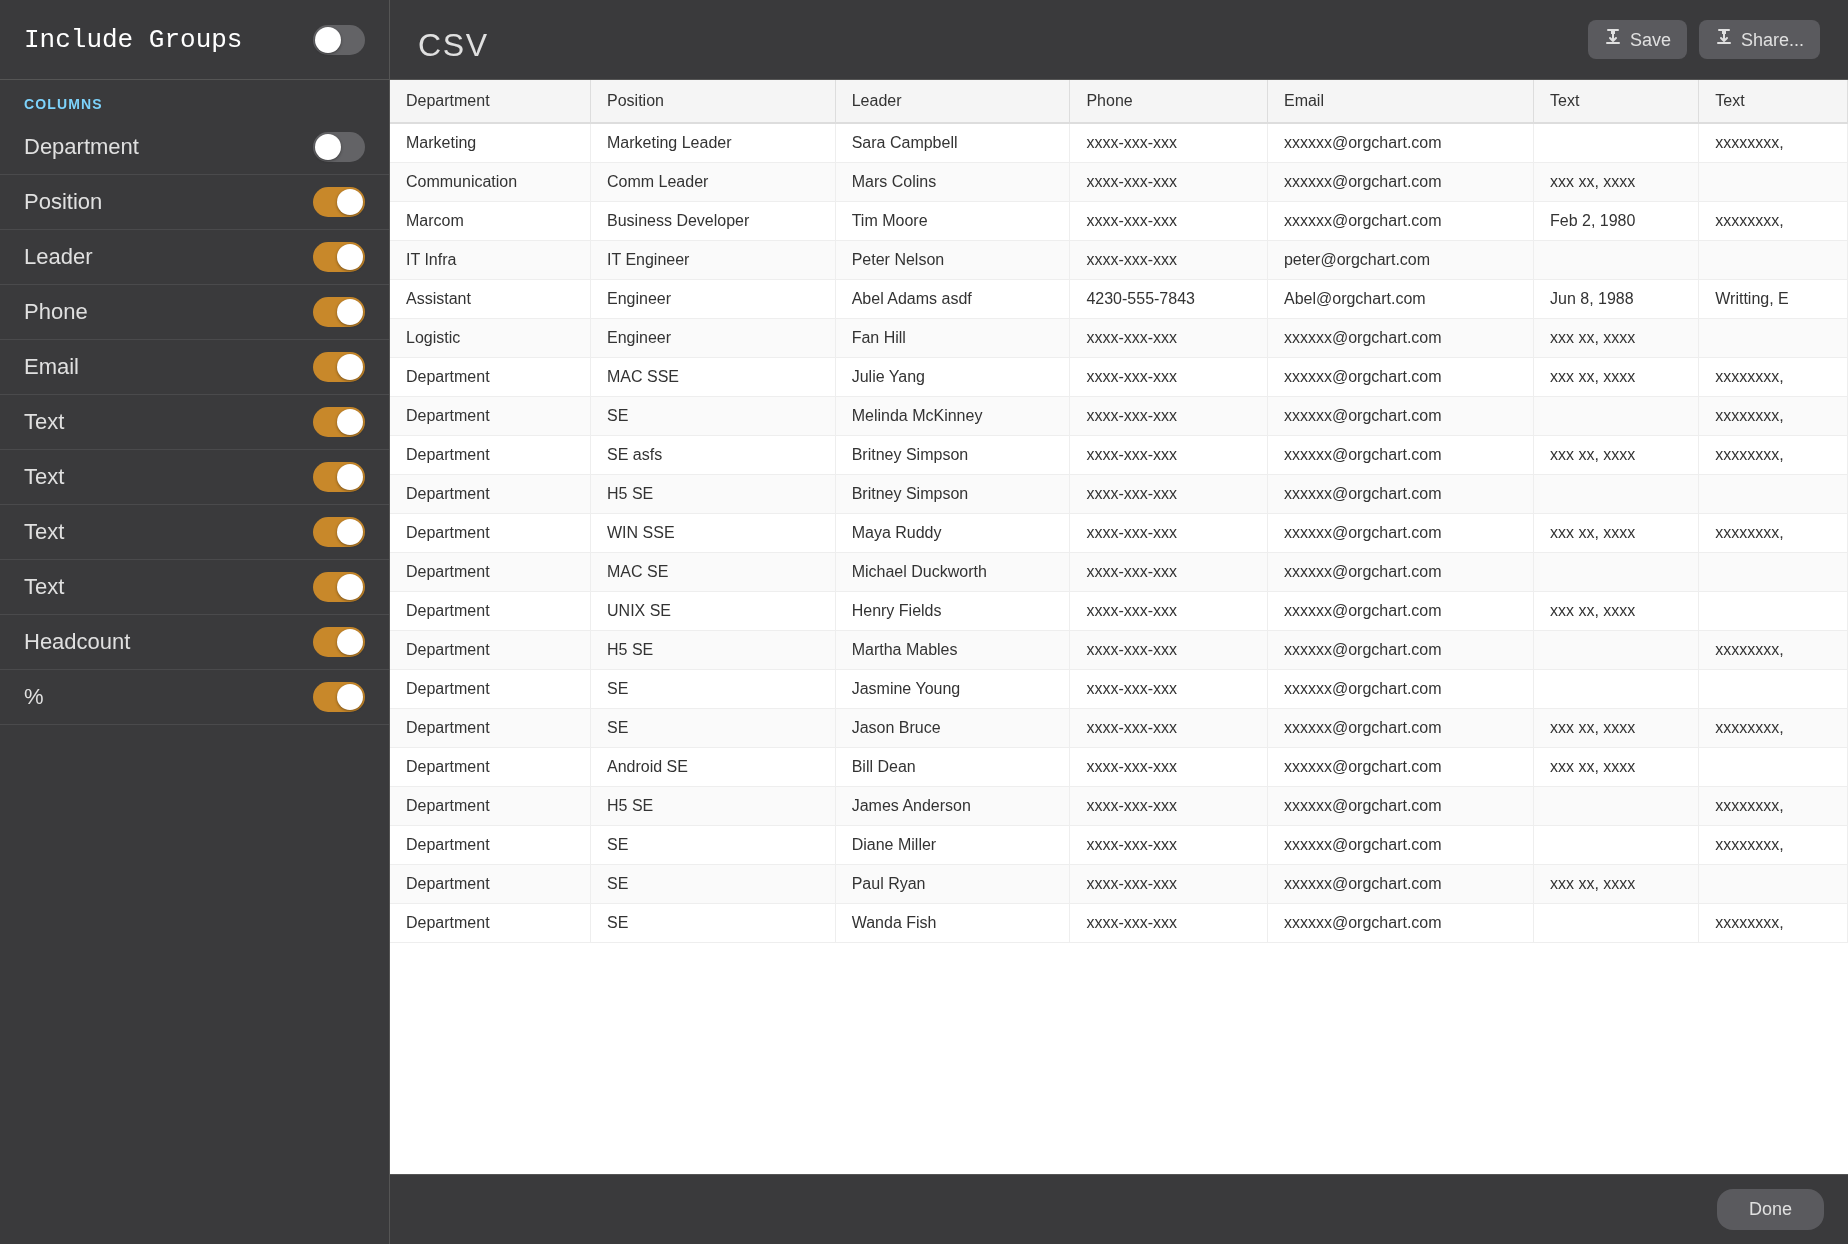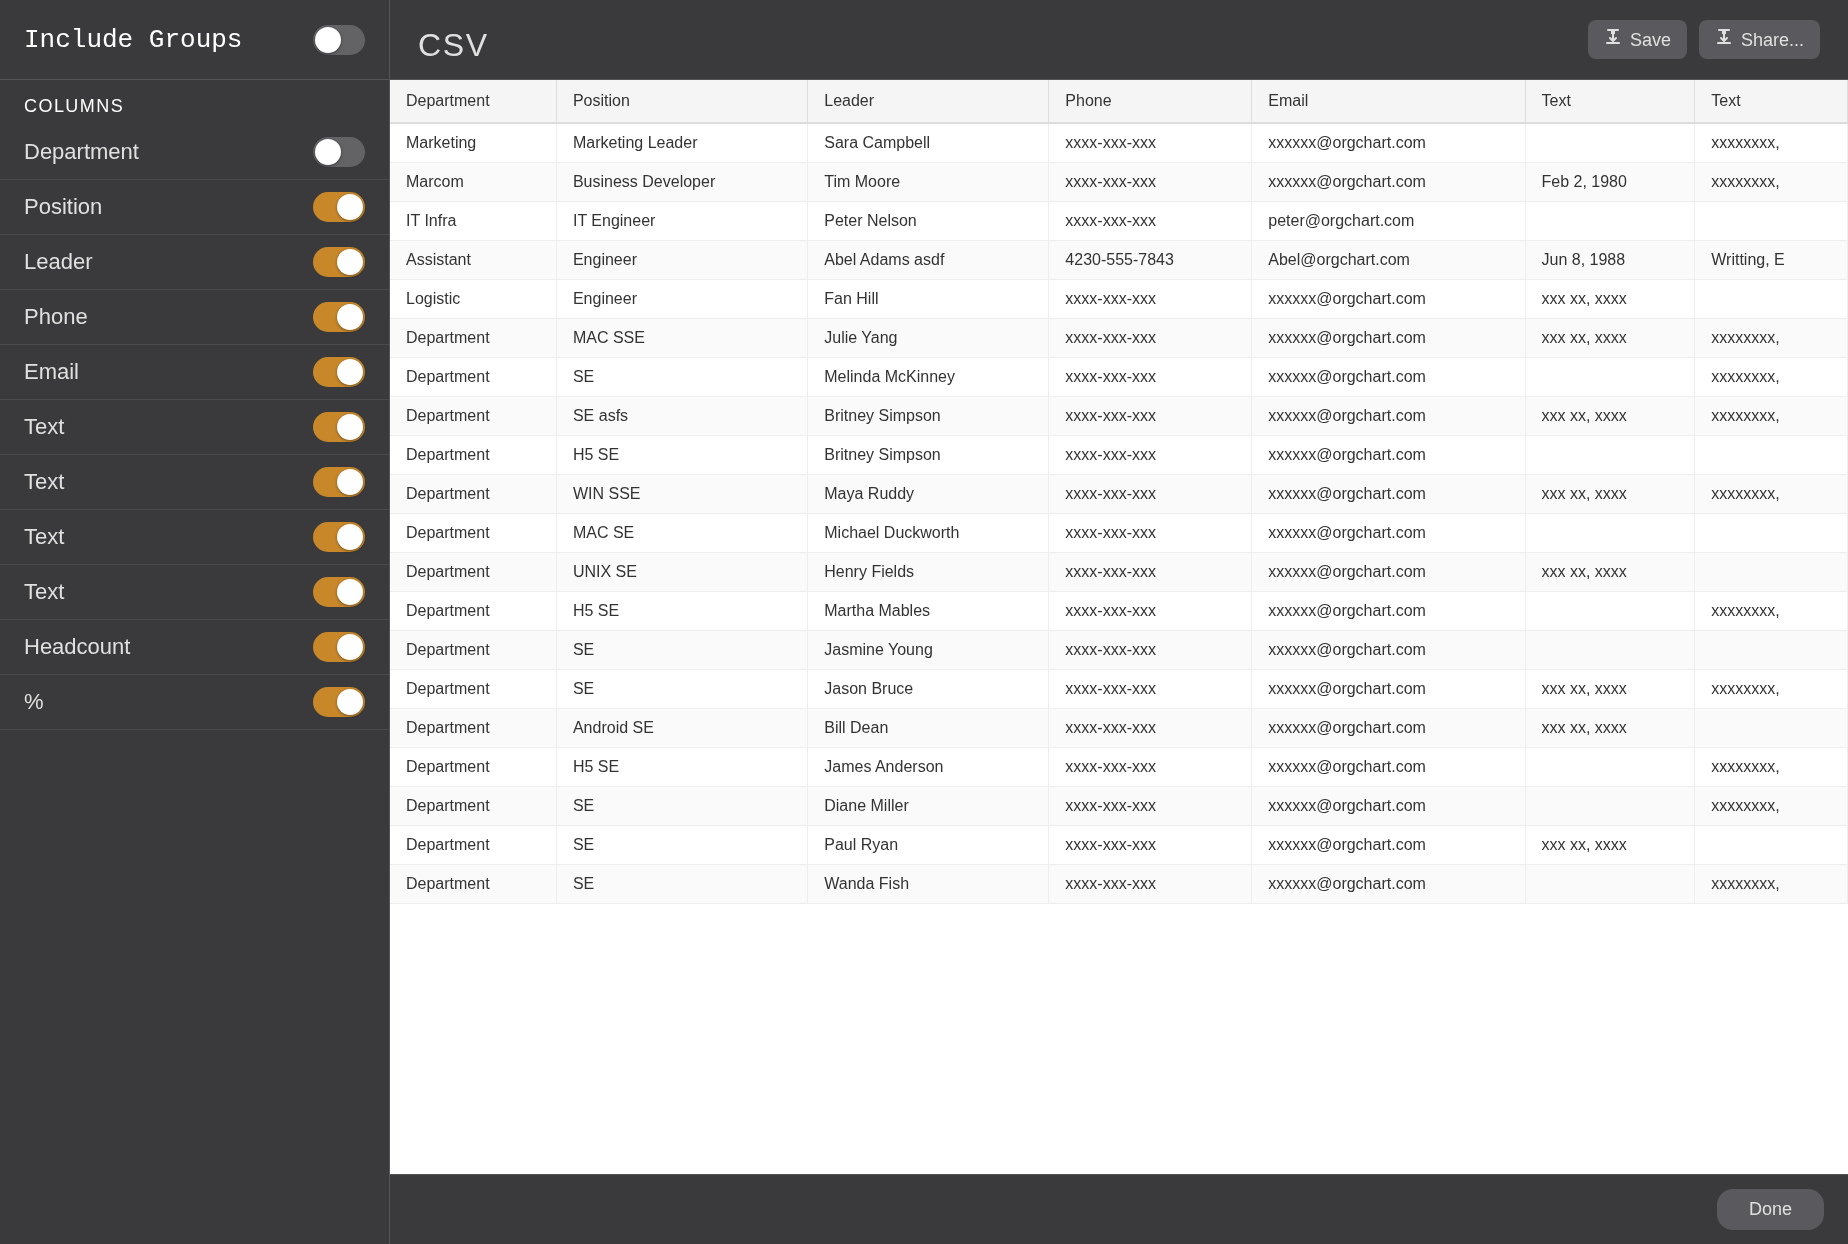--- a/index.html
+++ b/index.html
@@ -66,23 +66,23 @@
       top: 2px;
       left: 2px;
       box-shadow: 0 1px 3px rgba(0,0,0,0.4);
       transition: left 0.2s;
     }
     .toggle.off::after { left: 2px; }
     .toggle.on::after { left: 24px; }
     .toggle.on { background: #c8882a; }
 
     .columns-label {
-      color: #ffffff;
-      font-size: 18px;
-      font-weight: 400;
+      color: #7dd3fc;
+      font-size: 14px;
+      font-weight: 700;
       letter-spacing: 0.08em;
       padding: 16px 24px 8px 24px;
       text-transform: uppercase;
     }
 
     .column-list {
       flex: 1;
       overflow-y: auto;
     }
 
@@ -308,20 +308,29 @@
             <tr>
               <td>Marketing</td>
               <td>Marketing Leader</td>
               <td>Sara Campbell</td>
               <td>xxxx-xxx-xxx</td>
               <td>xxxxxx@orgchart.com</td>
               <td></td>
               <td>xxxxxxxx,</td>
             </tr>
             <tr>
+              <td>Communication</td>
+              <td>Comm Leader</td>
+              <td>Mars Colins</td>
+              <td>xxxx-xxx-xxx</td>
+              <td>xxxxxx@orgchart.com</td>
+              <td>xxx xx, xxxx</td>
+              <td></td>
+            </tr>
+            <tr>
               <td>Marcom</td>
               <td>Business Developer</td>
               <td>Tim Moore</td>
               <td>xxxx-xxx-xxx</td>
               <td>xxxxxx@orgchart.com</td>
               <td>Feb 2, 1980</td>
               <td>xxxxxxxx,</td>
             </tr>
             <tr>
               <td>IT Infra</td>

